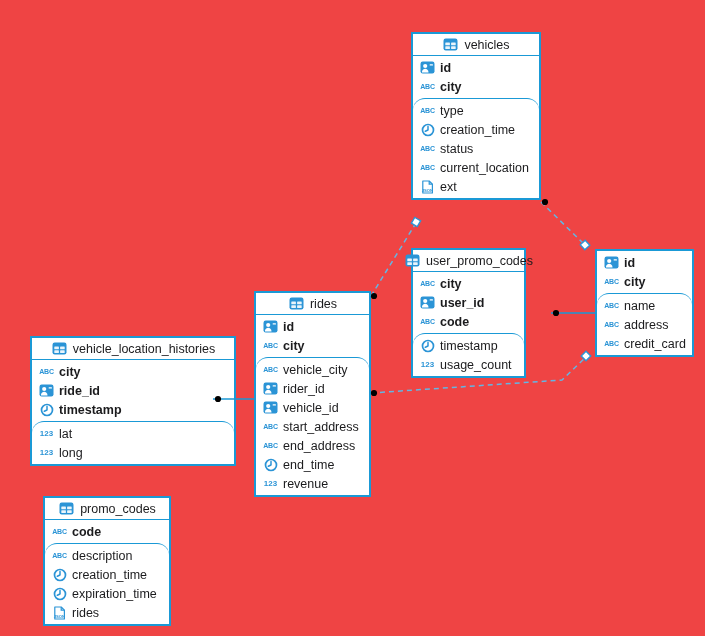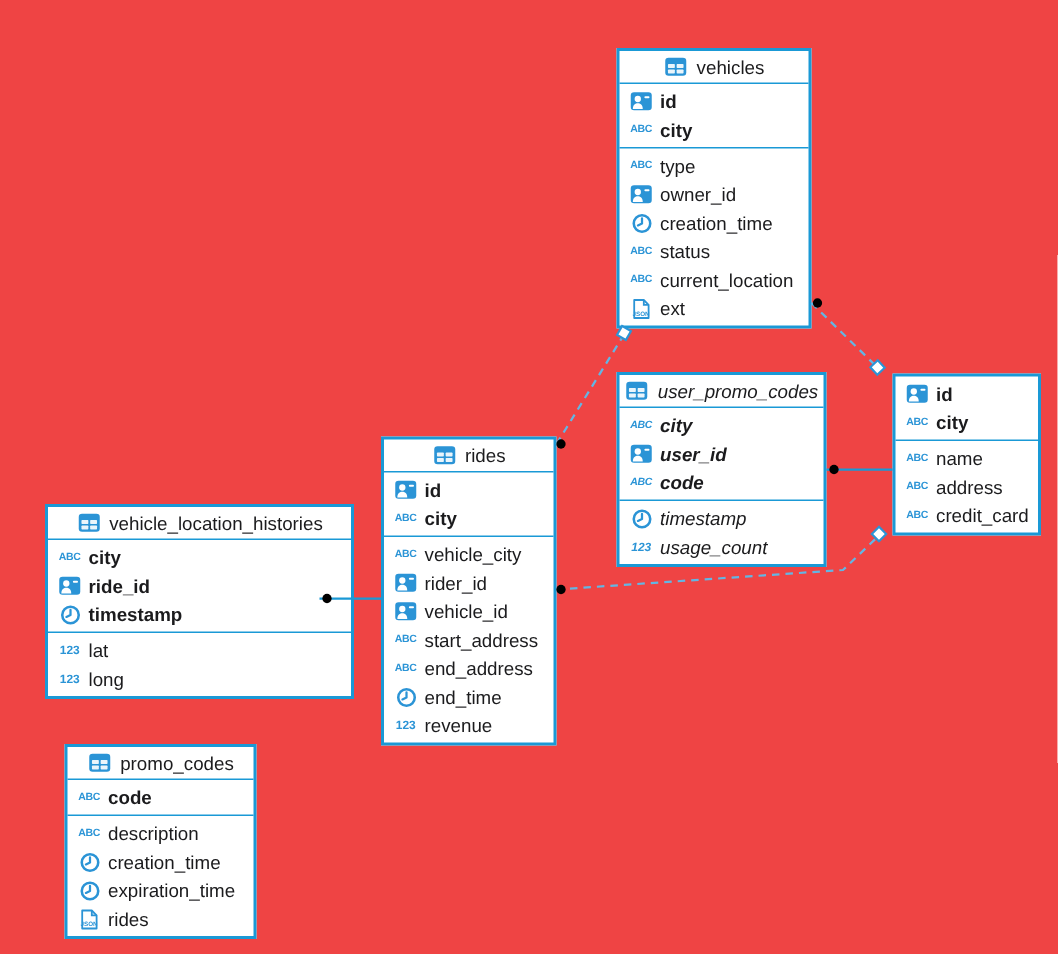--- a/index.html
+++ b/index.html
@@ -12,21 +12,21 @@
   .table {
     position:absolute; background:#ffffff; border:2px solid var(--b);
     color:var(--txt); z-index:2; box-sizing:border-box;
   }
   .thead {
     display:flex; align-items:center; justify-content:center; gap:5px;
     height:21px; border-bottom:1.5px solid var(--b);
     font-size:12.5px; padding:0 3px; white-space:nowrap;
   }
   .sec { padding:2px 0; }
-  .sec + .sec { border-top:1.5px solid var(--b); }
+  .sec + .sec { border-top:1.5px solid var(--b);border-radius:12px; }
   .col {
     display:flex; align-items:center; gap:4px; height:19px;
     padding:0 6px; font-size:12.5px; white-space:nowrap;
   }
   .col.pk .lbl { font-weight:700; }
   .icon { width:17px; display:inline-flex; justify-content:center; align-items:center; flex:none; }
   .tabc { font-size:7px; font-weight:800; color:var(--i); letter-spacing:-0.2px; }
   .t123 { font-size:8px; font-weight:700; color:var(--i); }
 </style>
 </head>
@@ -68,31 +68,20 @@
         </div>
         <div class="sec">
           <div class="col">
             <span class="icon">
               <span class="tabc">ABC</span>
             </span>
             <span class="lbl">type</span>
           </div>
           <div class="col">
             <span class="icon">
-              <svg width="15" height="13" viewBox="0 0 15 13">
-                <rect x="0.5" y="0.5" width="14" height="12" rx="2.2" fill="#2b94d6"></rect>
-                <circle cx="5.2" cy="5" r="2.1" fill="#fff"></circle>
-                <path d="M1.9 11.6 C1.9 8.9 3.6 7.8 5.2 7.8 C6.8 7.8 8.5 8.9 8.5 11.6 Z" fill="#fff"></path>
-                <rect x="9.6" y="3.2" width="3.4" height="1.3" rx="0.6" fill="#fff"></rect>
-              </svg>
-            </span>
-            <span class="lbl">owner_id</span>
-          </div>
-          <div class="col">
-            <span class="icon">
               <svg width="14" height="14" viewBox="0 0 14 14">
                 <circle cx="7" cy="7" r="5.5" fill="#fff" stroke="#2b94d6" stroke-width="1.7"></circle>
                 <path d="M7 7 L7 3.6 M7 7 L4.3 8.3" stroke="#2b94d6" stroke-width="1.5" stroke-linecap="round" fill="none"></path>
               </svg>
             </span>
             <span class="lbl">creation_time</span>
           </div>
           <div class="col">
             <span class="icon">
               <span class="tabc">ABC</span>
@@ -110,21 +99,21 @@
               <svg width="13" height="14" viewBox="0 0 13 14">
                 <path d="M1.8 1 h6.4 l3.2 3.2 v8.8 h-9.6 Z" fill="#fff" stroke="#2b94d6" stroke-width="1.2" stroke-linejoin="round"></path>
                 <path d="M8.2 1 v3.2 h3.2" fill="none" stroke="#2b94d6" stroke-width="1.2"></path>
                 <text x="6.4" y="11.6" text-anchor="middle" font-size="4.2" font-weight="700" fill="#2b94d6" font-family="Liberation Sans, sans-serif">JSON</text>
               </svg>
             </span>
             <span class="lbl">ext</span>
           </div>
         </div>
       </div>
-      <div class="table" style="left: 411px; top: 248px; width: 140px; font-style: italic;">
+      <div class="table" style="left: 411px; top: 248px; width: 115px;">
         <div class="thead">
           <span class="icon">
             <svg width="15" height="13" viewBox="0 0 15 13">
               <rect x="0.5" y="0.5" width="14" height="12" rx="2.2" fill="#2b94d6"></rect>
               <rect x="2.3" y="4.6" width="4.6" height="2.7" rx="0.5" fill="#fff" opacity="0.9"></rect>
               <rect x="8.1" y="4.6" width="4.6" height="2.7" rx="0.5" fill="#fff" opacity="0.9"></rect>
               <rect x="2.3" y="8.3" width="4.6" height="2.7" rx="0.5" fill="#fff" opacity="0.9"></rect>
               <rect x="8.1" y="8.3" width="4.6" height="2.7" rx="0.5" fill="#fff" opacity="0.9"></rect>
             </svg>
           </span>

